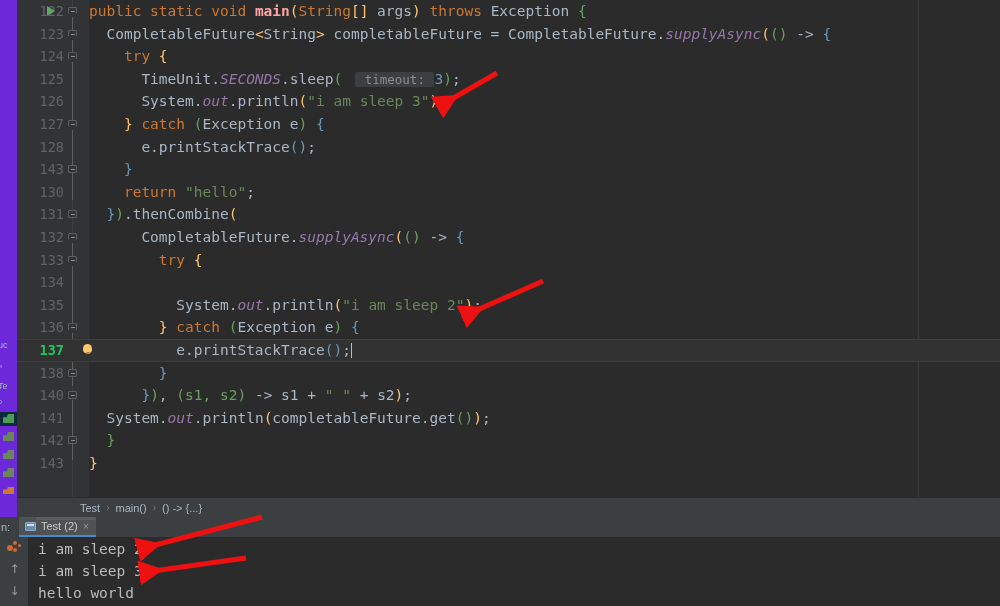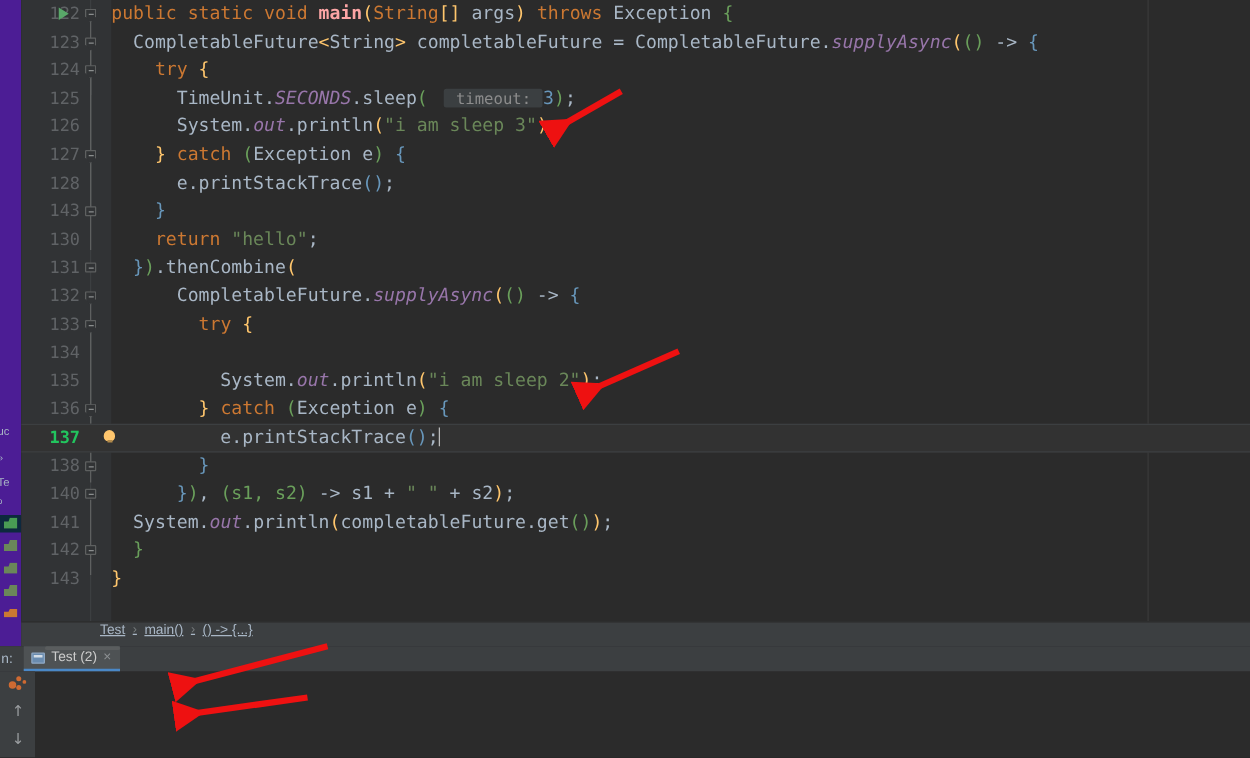--- a/index.html
+++ b/index.html
@@ -17,21 +17,21 @@
     width: 1000px;
     height: 606px;
     background: #2b2b2b;
   }
 
   
   .tool-strip {
     position: absolute;
     left: 0; top: 0;
     width: 17px; height: 572px;
-    background: #4c1d95;
+    background: #6d28d9;
     overflow: hidden;
   }
   .tool-strip .vlabel {
     position: absolute;
     left: -2px;
     font-family: "Liberation Sans", sans-serif;
     font-size: 9px;
     color: #a9b7c6;
     white-space: nowrap;
   }
@@ -199,24 +199,23 @@
   .breadcrumb {
     position: absolute;
     left: 17px; top: 497px;
     width: 983px; height: 20px;
     background: #3c3f41;
     border-top: 1px solid #2b2b2b;
     font-family: "Liberation Sans", sans-serif;
     font-size: 11px;
     color: #a9b7c6;
     display: flex;
-    align-items: flex-start;
+    align-items: center;
     padding-left: 63px;
     gap: 6px;
-    text-decoration: underline;
   }
   .breadcrumb .sep { color: #777b7d; font-size: 10px; }
 
   
   .runwin {
     position: absolute;
     left: 0; top: 517px;
     width: 1000px; height: 89px;
     background: #2b2b2b;
   }
@@ -396,20 +395,25 @@
       <div class="dots-ico">
         <i style="left:0px;  top:4px; width:6px; height:6px;"></i>
         <i style="left:6px;  top:0px; width:4px; height:4px;"></i>
         <i style="left:6px;  top:7px; width:4px; height:4px;"></i>
         <i style="left:11px; top:3px; width:3px; height:3px;"></i>
       </div>
       <div class="ctb-ico" style="top:26px">↑</div>
       <div class="ctb-ico" style="top:48px">↓</div>
     </div>
 
+    <div class="console">
+      <div class="console-line">i am sleep 2</div>
+      <div class="console-line">i am sleep 3</div>
+      <div class="console-line">hello world</div>
+    </div>
   </div>
 
   <div class="scroll-nub"></div>
 
   <svg class="arrow" style="left:0;top:0;width:1000px;height:606px">
     <defs>
       <marker id="ah" markerWidth="5" markerHeight="5" refX="3.6" refY="2.5" orient="auto">
         <path d="M5,0 L5,5 L0,2.5 z" fill="#ee1111"></path>
       </marker>
     </defs>

